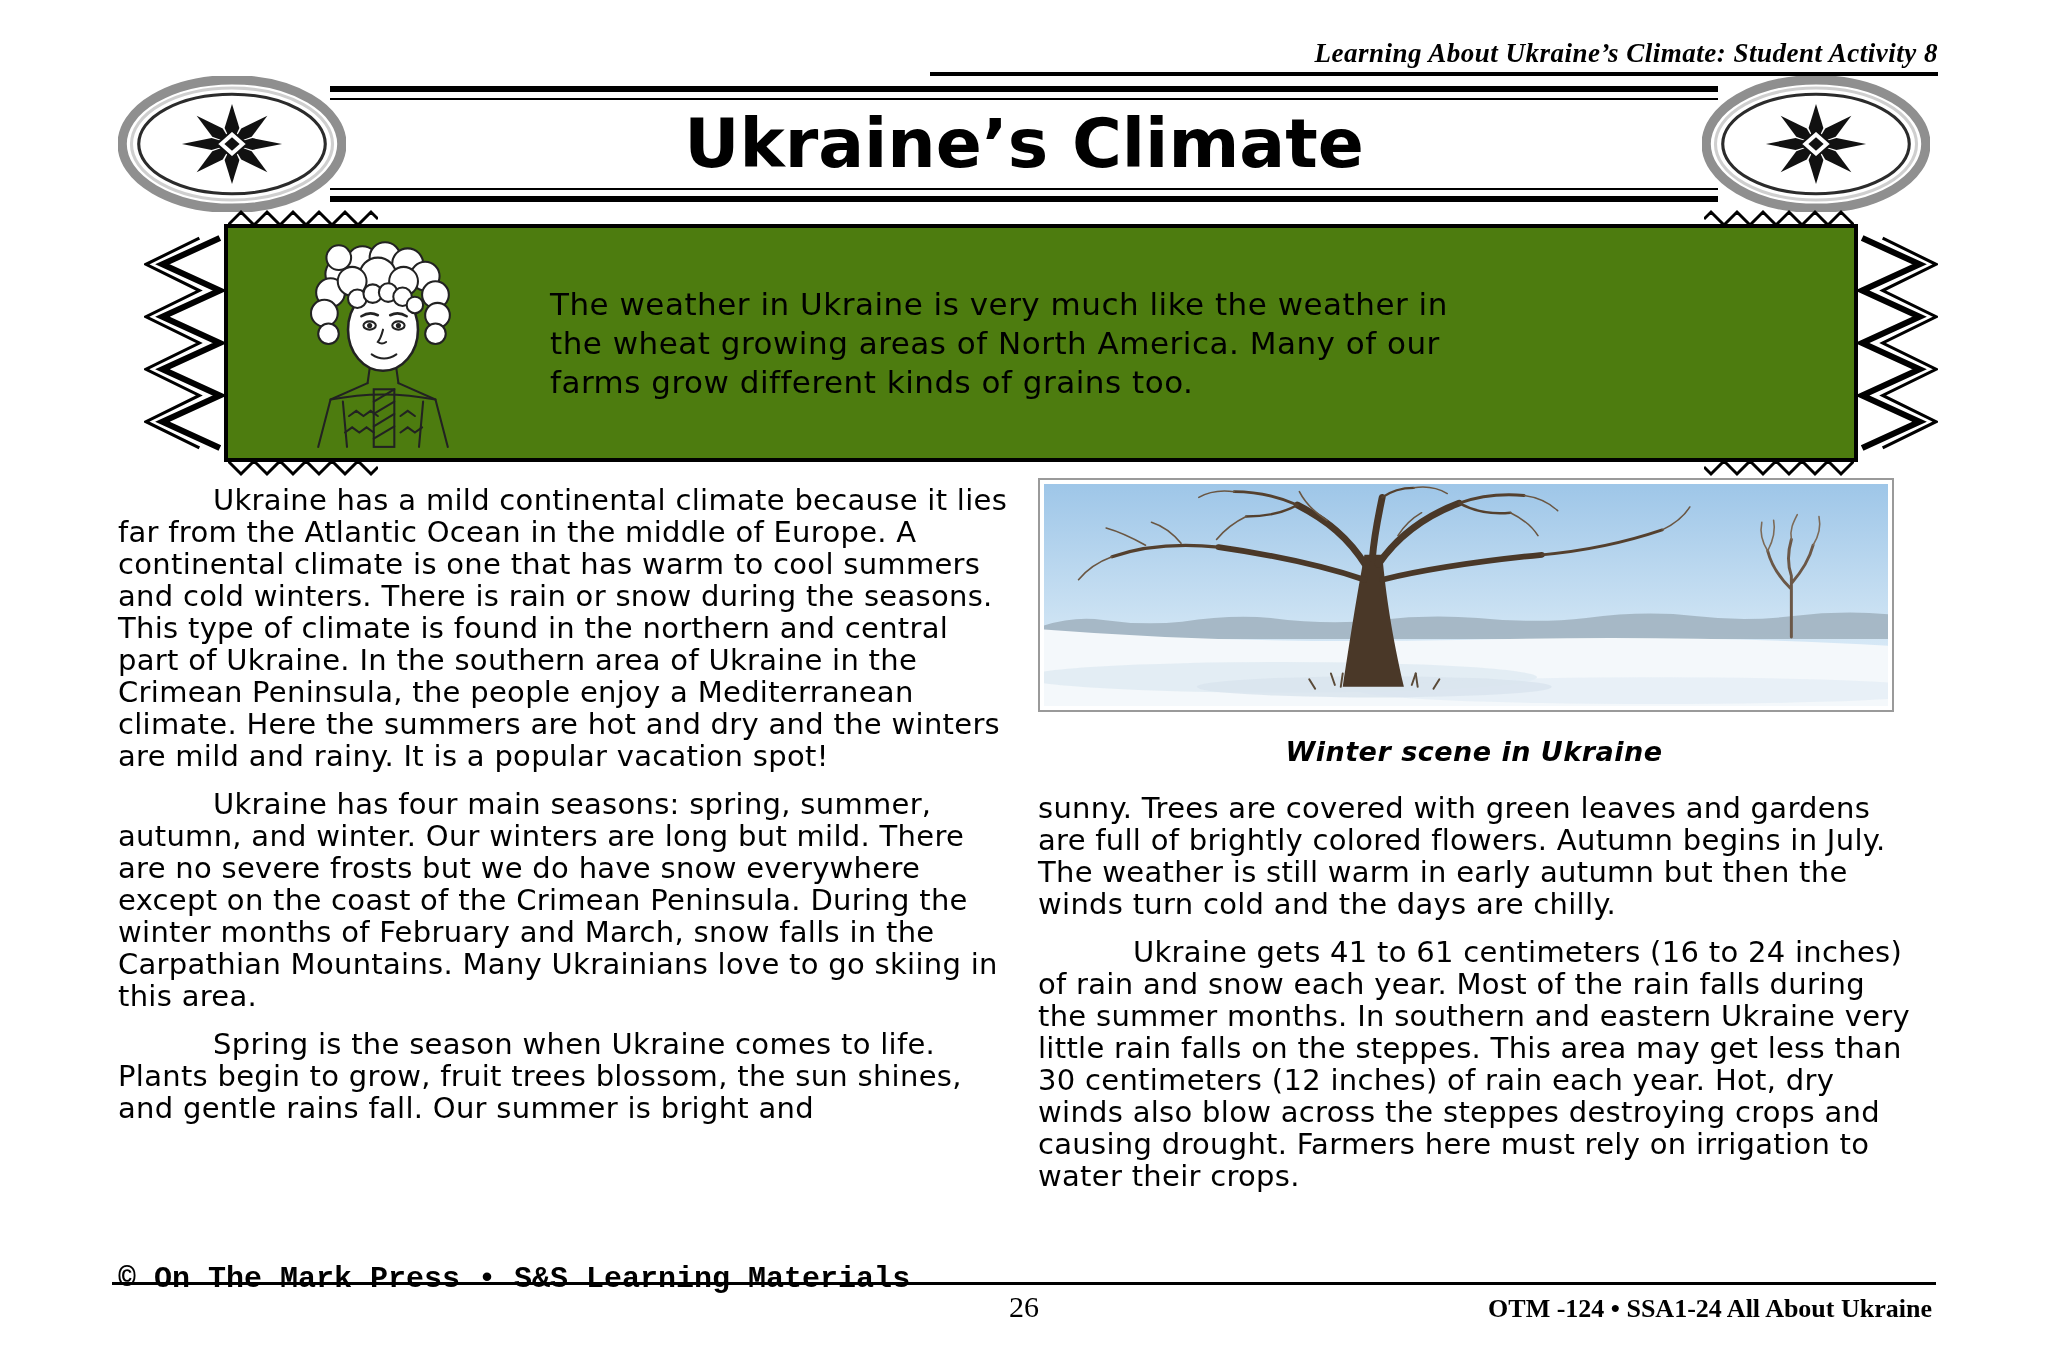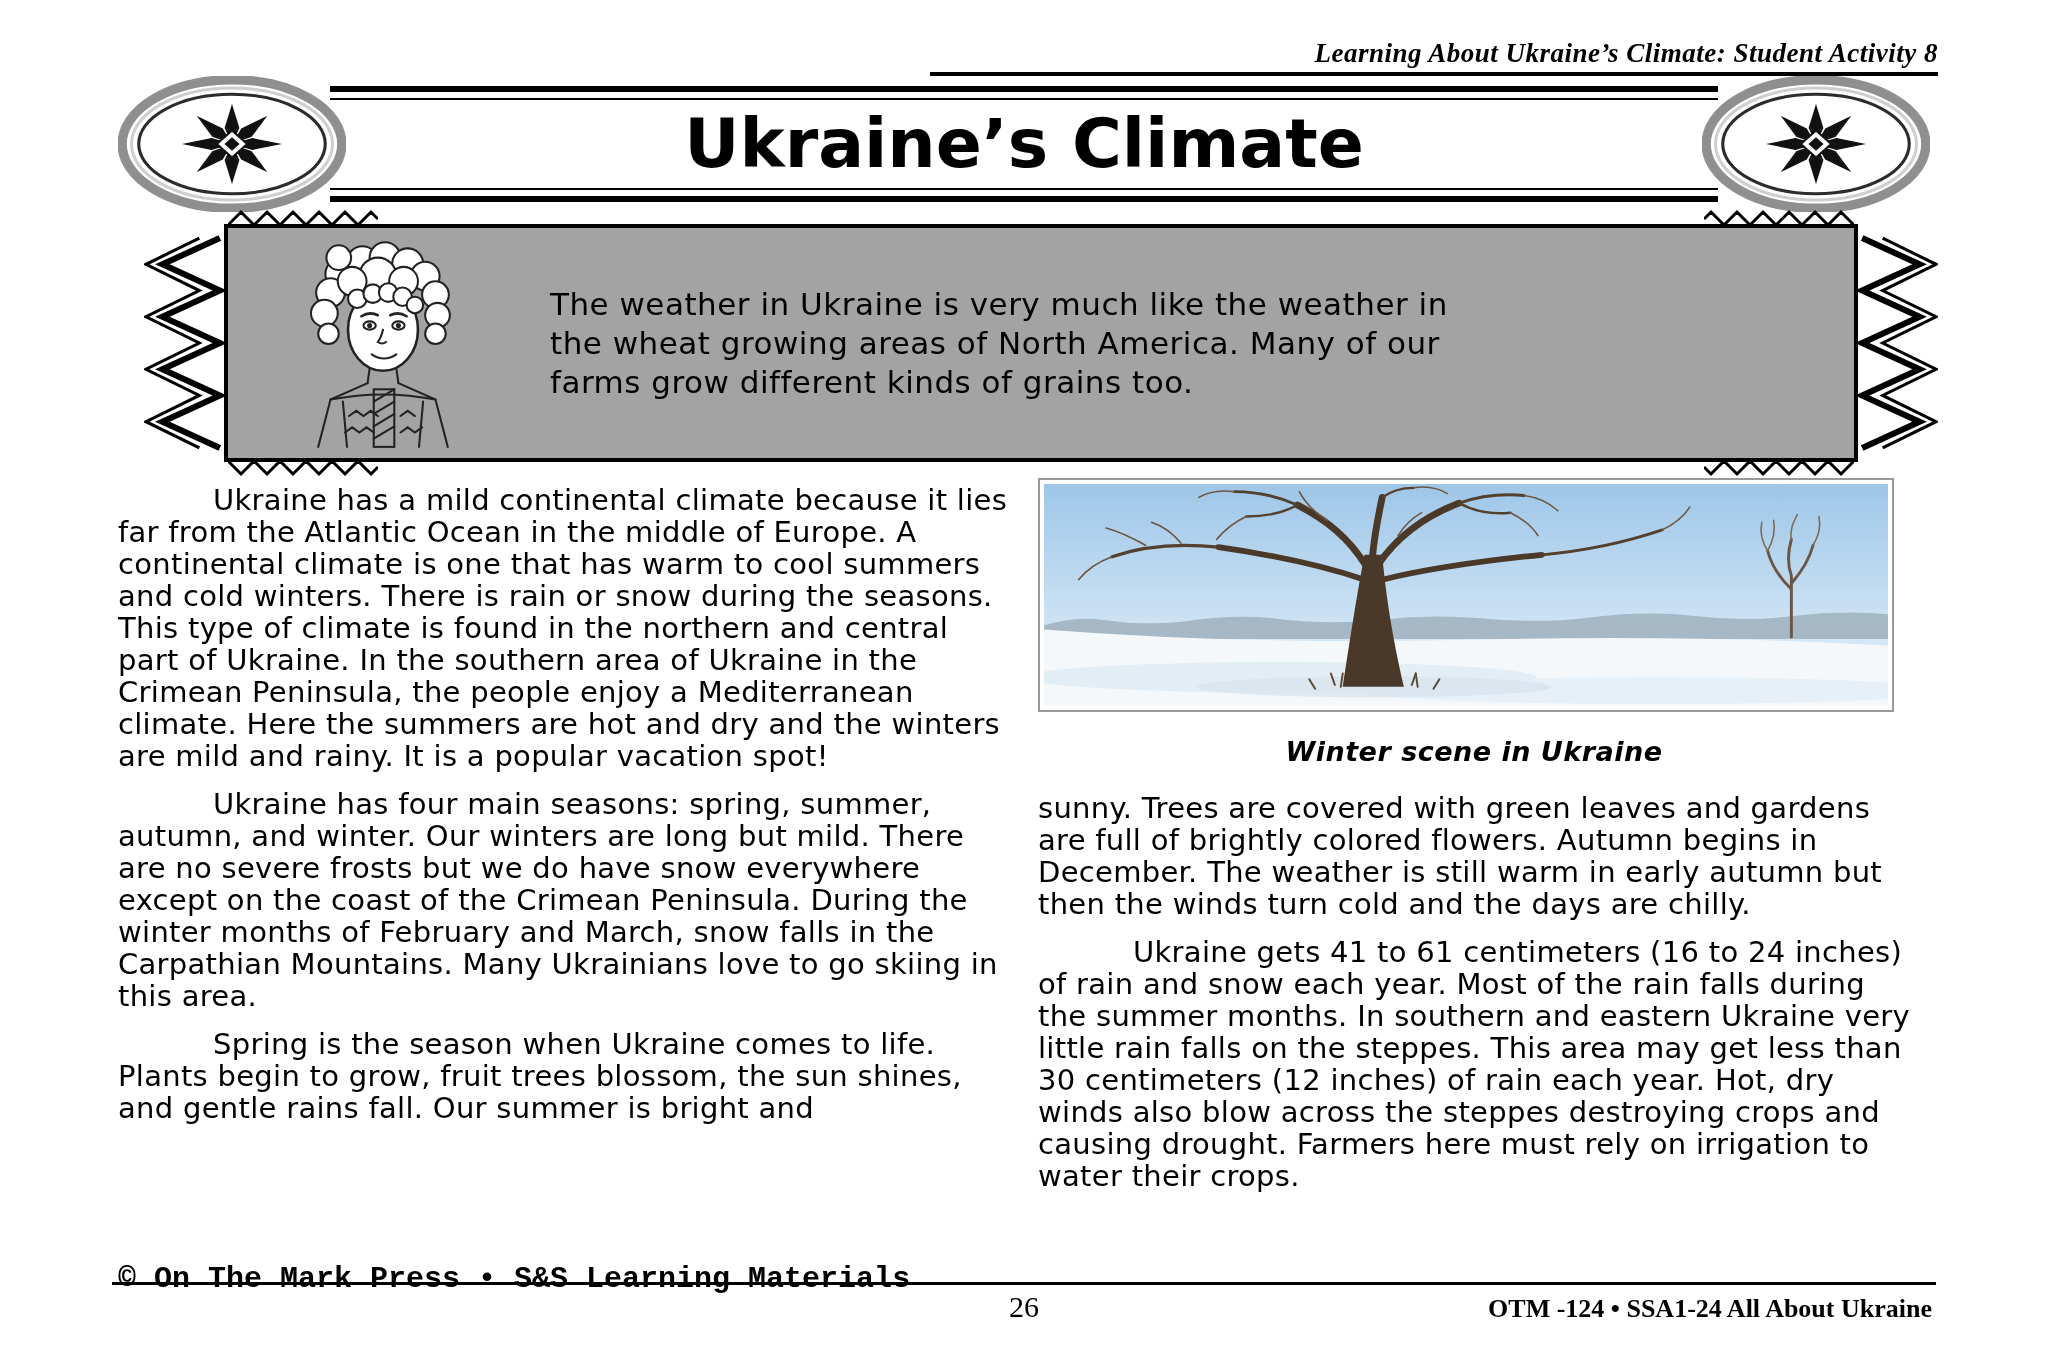--- a/index.html
+++ b/index.html
@@ -37,21 +37,21 @@
   .zig.left{left:-4px;}
   .zig.right{right:-4px;transform:scaleX(-1);}
   .saw{position:absolute;width:150px;height:18px;}
   .saw svg{width:100%;height:100%;display:block;}
   .saw.tl{left:80px;top:-15px;}
   .saw.tr{right:80px;top:-15px;}
   .saw.bl{left:80px;bottom:-15px;}
   .saw.br{right:80px;bottom:-15px;}
   .intro-box{
     position:absolute;left:76px;right:76px;top:0;bottom:0;
-    border:4px solid #000;background:#a3a3a3;display:flex;align-items:center;
+    border:4px solid #000;background:#4d7c0f;display:flex;align-items:center;
   }
   .portrait{width:310px;display:flex;align-items:center;justify-content:center;flex:none;}
   .portrait svg{width:232px;height:216px;display:block;}
   .intro-text{
     width:960px;font-size:31px;line-height:39px;letter-spacing:0.5px;
     padding:6px 20px 6px 12px;
   }
   
   .col{position:absolute;font-size:29px;line-height:32px;letter-spacing:0.3px;}
   .col p{margin:0 0 16px 0;}
@@ -296,21 +296,21 @@
           <g stroke="#7d6a57" stroke-width="1.6">
             <path d="M-26,70 C-32,60 -34,50 -32,40"></path>
             <path d="M20,64 C26,54 28,44 26,34"></path>
             <path d="M-2,58 C-4,48 0,40 4,32"></path>
             <path d="M-26,70 C-20,58 -18,48 -20,38"></path>
           </g>
         </g>
       </svg>
     </div>
     <div class="photo-caption">Winter scene in Ukraine</div>
-    <p>sunny.  Trees are covered with green leaves and gardens are full of brightly colored flowers.  Autumn begins in December.  The weather is still warm in early autumn but then the winds turn cold and the days are chilly.</p>
+    <p>sunny.  Trees are covered with green leaves and gardens are full of brightly colored flowers.  Autumn begins in July.  The weather is still warm in early autumn but then the winds turn cold and the days are chilly.</p>
     <p class="indent">Ukraine gets 41 to 61 centimeters (16 to 24 inches) of rain and snow each year.  Most of the rain falls during the summer months.  In southern and eastern Ukraine very little rain falls on the steppes.  This area may get less than 30 centimeters (12 inches) of rain each year.  Hot, dry winds also blow across the steppes destroying crops and causing drought.  Farmers here must rely on irrigation to water their crops.</p>
   </div>
 
   <div class="footer-rule"></div>
   <div class="footer-left">© On The Mark Press • S&amp;S Learning Materials</div>
   <div class="footer-page">26</div>
   <div class="footer-right">OTM -124 • SSA1-24 All About Ukraine</div>
 
 </div>
 

